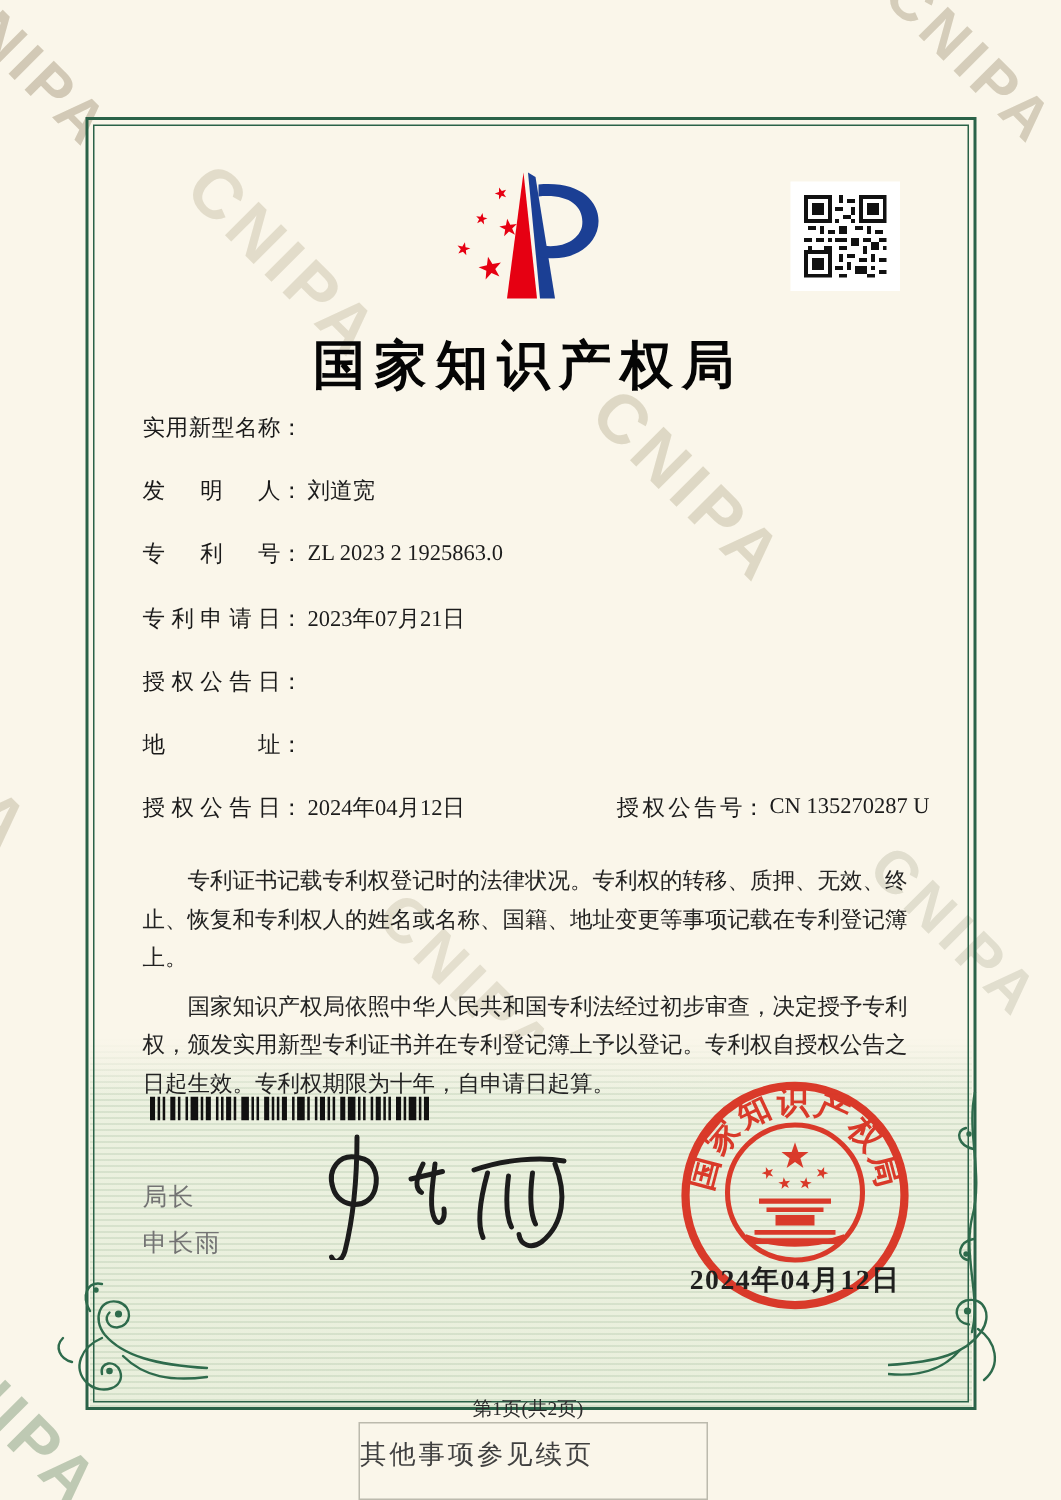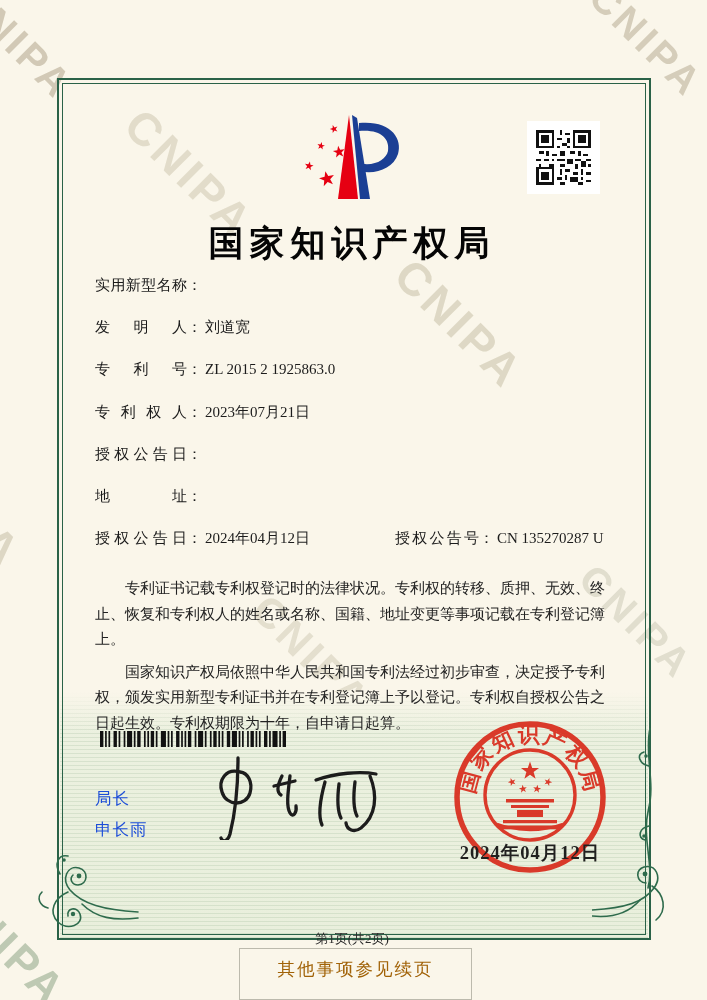--- a/index.html
+++ b/index.html
@@ -39,33 +39,33 @@
   }
   .fields{position:absolute;left:95px;top:264px;width:525px;}
   .frow{height:42.3px;display:flex;align-items:center;font-size:15px;color:#1c1c1c;}
   .flabel{
     display:inline-block;width:92px;text-align:justify;text-align-last:justify;
     flex:0 0 92px;color:#1a1a1a;
   }
   .fcolon{flex:0 0 auto;}
   .fvalue{margin-left:3px;white-space:nowrap;}
   .fvalue-fixed{width:182px;flex:0 0 182px;}
-  .flabel2{display:inline-block;width:84px;text-align:justify;text-align-last:justify;flex:0 0 84px;margin-left:8px;}
+  .flabel2{display:inline-block;width:84px;text-align:justify;text-align-last:justify;flex:0 0 84px;margin-left:24px;}
   .paras{position:absolute;left:95px;top:576px;width:520px;font-size:15px;line-height:25.5px;color:#222;}
   .paras p{margin:0 0 7px 0;text-indent:2em;}
   .barcode{position:absolute;left:100px;top:731px;}
   .signer{position:absolute;left:95px;top:783px;font-family:"Liberation Sans","DejaVu Sans",sans-serif;
-    font-size:16.5px;line-height:31px;color:#1d4ed8;letter-spacing:1px;}
+    font-size:16.5px;line-height:31px;color:#737373;letter-spacing:1px;}
   .signature{position:absolute;left:198px;top:750px;}
   .seal{position:absolute;left:450px;top:717px;opacity:0.94;}
   .pageinfo{position:absolute;left:57px;top:913px;width:590px;text-align:center;font-size:13px;color:#2b2b2b;margin-top:17px;}
   .footnote{
     position:absolute;left:239px;top:948px;width:233px;height:52px;
-    border:1px solid rgba(125,125,112,0.5);text-align:center;
-    font-size:17.5px;color:#a16207;padding-top:8px;box-sizing:border-box;letter-spacing:2px;
+    border:1px solid rgba(125,125,112,0.5);
+    font-size:17.5px;color:#404040;padding-top:8px;box-sizing:border-box;letter-spacing:2px;
   }
   .ornament{position:absolute;z-index:5;pointer-events:none;}
 </style>
 </head>
 <body>
 
 <span class="wm" style="left:-18px;top:-24px;font-size:40px;color:rgba(183,172,146,0.60);">CNIPA</span>
 <span class="wm" style="left:152px;top:98px;font-size:46px;color:rgba(206,198,174,0.55);">CNIPA</span>
 <span class="wm" style="left:612px;top:-26px;font-size:40px;color:rgba(183,172,146,0.55);">CNIPA</span>
 <span class="wm" style="left:422px;top:248px;font-size:46px;color:rgba(203,196,172,0.60);">CNIPA</span>
@@ -156,24 +156,24 @@
         <span class="fcolon">：</span>
     </div>
     <div class="frow">
       <span class="flabel">发明人</span>
         <span class="fcolon">：</span>
       <span class="fvalue">刘道宽</span>
     </div>
     <div class="frow">
       <span class="flabel">专利号</span>
         <span class="fcolon">：</span>
-      <span class="fvalue">ZL 2015 2 1925863.0</span>
-    </div>
-    <div class="frow">
-      <span class="flabel">专利权人</span>
+      <span class="fvalue">ZL 2023 2 1925863.0</span>
+    </div>
+    <div class="frow">
+      <span class="flabel">专利申请日</span>
         <span class="fcolon">：</span>
       <span class="fvalue">2023年07月21日</span>
     </div>
     <div class="frow">
       <span class="flabel">授权公告日</span>
         <span class="fcolon">：</span>
     </div>
     <div class="frow">
       <span class="flabel">地址</span>
         <span class="fcolon">：</span>

